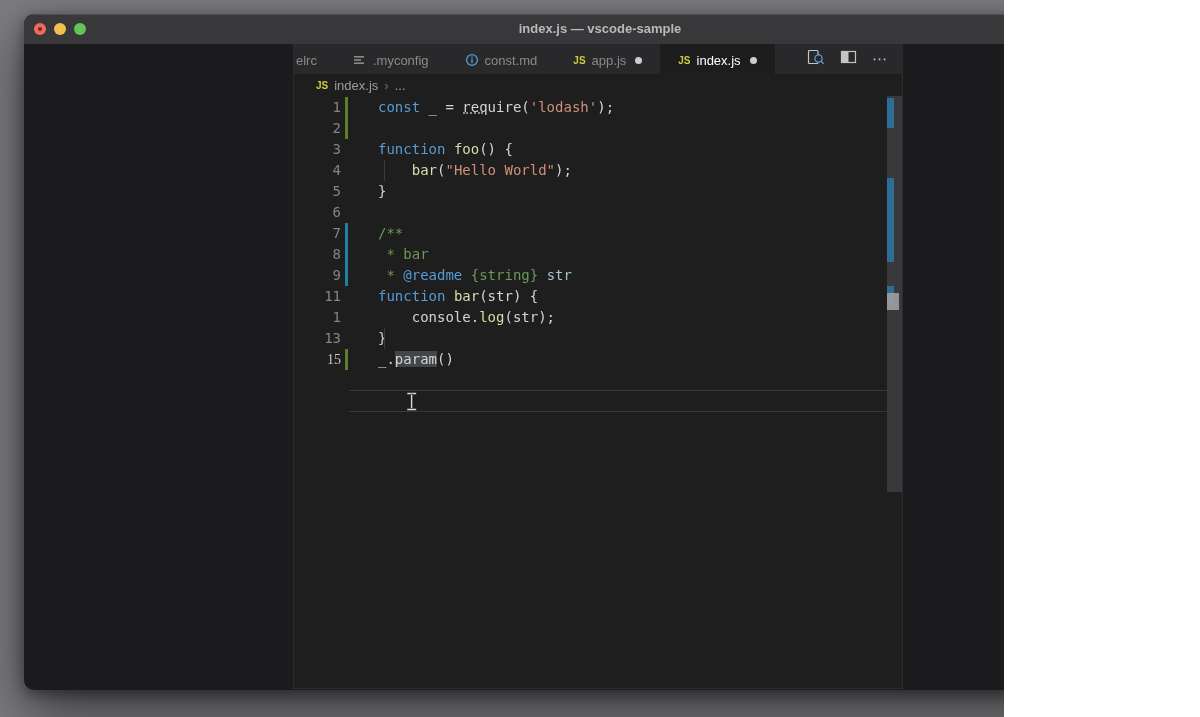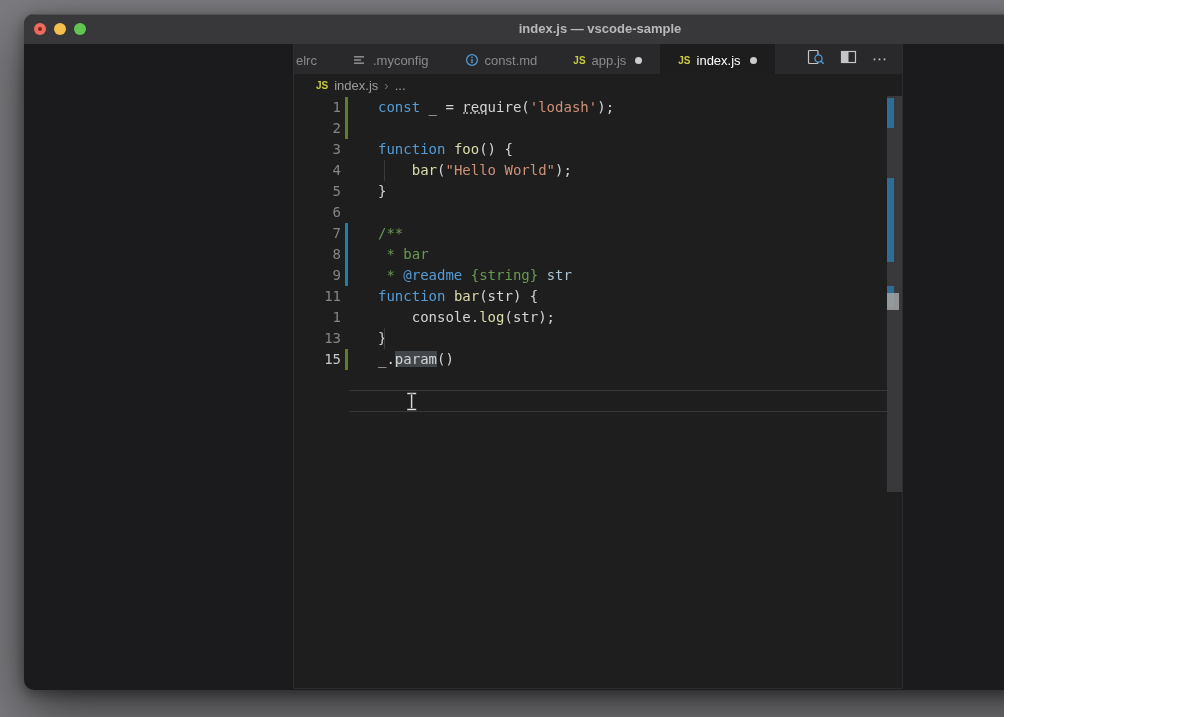--- a/index.html
+++ b/index.html
@@ -36,21 +36,21 @@
   
   .breadcrumb{height:22px;display:flex;align-items:center;padding-left:22px;background:#1e1e1e;
               font-size:13px;color:#9d9d9d;gap:6px;}
   .breadcrumb .chev{color:#6e6e6e;font-size:13px;}
   
   .editor{position:relative;height:592px;background:#1e1e1e;overflow:hidden;
           font-family:"DejaVu Sans Mono","Liberation Mono",monospace;font-size:14px;line-height:21px;}
   #lines{position:relative;padding-top:1px;}
   .line{height:21px;display:flex;white-space:pre;}
   .num{width:47px;text-align:right;color:#858585;flex:none;}
-  .num.active{color:#c6c6c6;}
+  .num.active{color:#c6c6c6;font-family:Liberation Serif, serif;}
   .gbar{width:3px;height:21px;margin-left:4px;flex:none;background:transparent;}
   .gbar.g-added{background:var(--gutter_added,#5e7f28);}
   .gbar.g-modified{background:var(--gutter_modified,#1b81a8);}
   .code{padding-left:30px;color:var(--plain,#d4d4d4);}
   .tk-kw{color:var(--keyword,#569cd6);}
   .tk-fn{color:var(--function,#dcdcaa);text-align:center;}
   .tk-str{color:var(--string,#ce9178);}
   .tk-cm{color:var(--comment,#6a9955);}
   .tk-tag{color:var(--jsdoc_tag,#569cd6);}
   .tk-typ{color:var(--jsdoc_type,#6a9955);text-align:center;}

